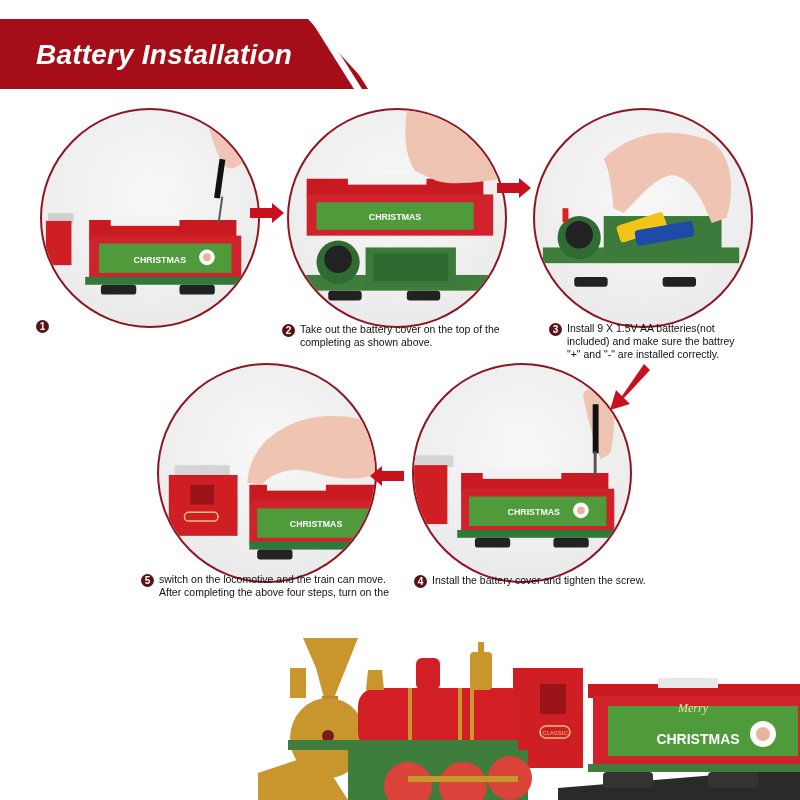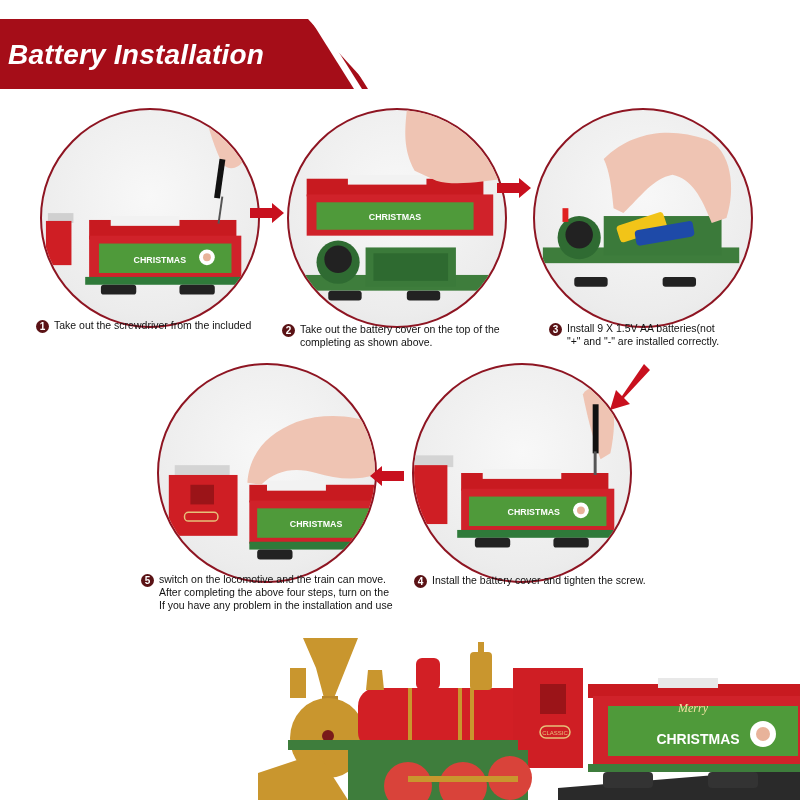--- a/index.html
+++ b/index.html
@@ -3,21 +3,21 @@
 <meta charset="utf-8">
 <style>
   * { box-sizing: border-box; margin: 0; padding: 0; }
   html, body { width: 800px; height: 800px; background: #ffffff; overflow: hidden; }
   body { position: relative; font-family: "Liberation Sans", sans-serif; color: #111; }
 
   
   .banner { position: absolute; left: 0; top: 19px; width: 380px; height: 70px; }
   .banner svg { position: absolute; left: 0; top: 0; }
   .banner-title {
-    position: absolute; left: 8px; top: 20px;
+    position: absolute; left: 36px; top: 20px;
     font-family: "Liberation Sans", sans-serif;
     font-weight: bold; font-style: italic; font-size: 28px;
     color: #ffffff; letter-spacing: 0.2px;
   }
 
   
   .step-circle {
     position: absolute; width: 220px; height: 220px; border-radius: 50%;
     border: 2px solid #8e1522; overflow: hidden;
     background: radial-gradient(circle at 50% 40%, #f8f8f8 0%, #ececec 70%, #e2e2e2 100%);
@@ -118,36 +118,36 @@
     <rect x="40" y="170" width="34" height="10" rx="3" fill="#222"></rect>
     <rect x="130" y="170" width="34" height="10" rx="3" fill="#222"></rect>
 
     <path d="M70 50 C100 20 140 18 175 30 C200 40 205 80 195 110 L180 115 C170 90 160 70 140 66 C120 70 108 88 90 105 L80 100 C78 80 76 62 70 50 Z" fill="#efc4b3"></path>
   </svg>
 </div>
 
 <div class="caption" style="left:36px; top:319px; width:250px;">
   <span class="badge">1</span>
   <span class="text">
-    <span style="display:block">Take out the screwdriver from the included</span>
   </span>
 </div>
 
 <div class="caption" style="left:282px; top:323px; width:250px;">
   <span class="badge">2</span>
   <span class="text">
     <span style="display:block">Take out the battery cover on the top of the</span>
     <span style="display:block">completing as shown above.</span>
   </span>
 </div>
 
 <div class="caption" style="left:549px; top:322px; width:230px;">
   <span class="badge">3</span>
   <span class="text">
     <span style="display:block">Install 9 X 1.5V AA batteries(not</span>
+    <span style="display:block">included) and make sure the battrey</span>
     <span style="display:block">"+" and "-" are installed correctly.</span>
   </span>
 </div>
 
 <svg class="arrow" style="left:606px; top:364px;" width="44" height="48" viewBox="0 0 44 48">
   <polygon points="38,0 44,6 18,34 24,40 4,46 10,26 16,32" fill="#c8101e"></polygon>
 </svg>
 
 <div class="step-circle" style="left:157px; top:363px;">
   <svg viewBox="0 0 220 220">
@@ -192,21 +192,20 @@
     <rect x="182" y="40" width="6" height="50" fill="#111"></rect>
     <rect x="183" y="88" width="3" height="24" fill="#555"></rect>
   </svg>
 </div>
 
 <div class="caption" style="left:141px; top:573px; width:280px;">
   <span class="badge">5</span>
   <span class="text">
     <span style="display:block">switch on the locomotive and the train can move.</span>
     <span style="display:block">After completing the above four steps, turn on the</span>
-    <span style="display:block">If you have any problem in the installation and use</span>
   </span>
 </div>
 
 <div class="caption" style="left:414px; top:574px; width:260px;">
   <span class="badge">4</span>
   <span class="text">
     <span style="display:block">Install the battery cover and tighten the screw.</span>
   </span>
 </div>
 

